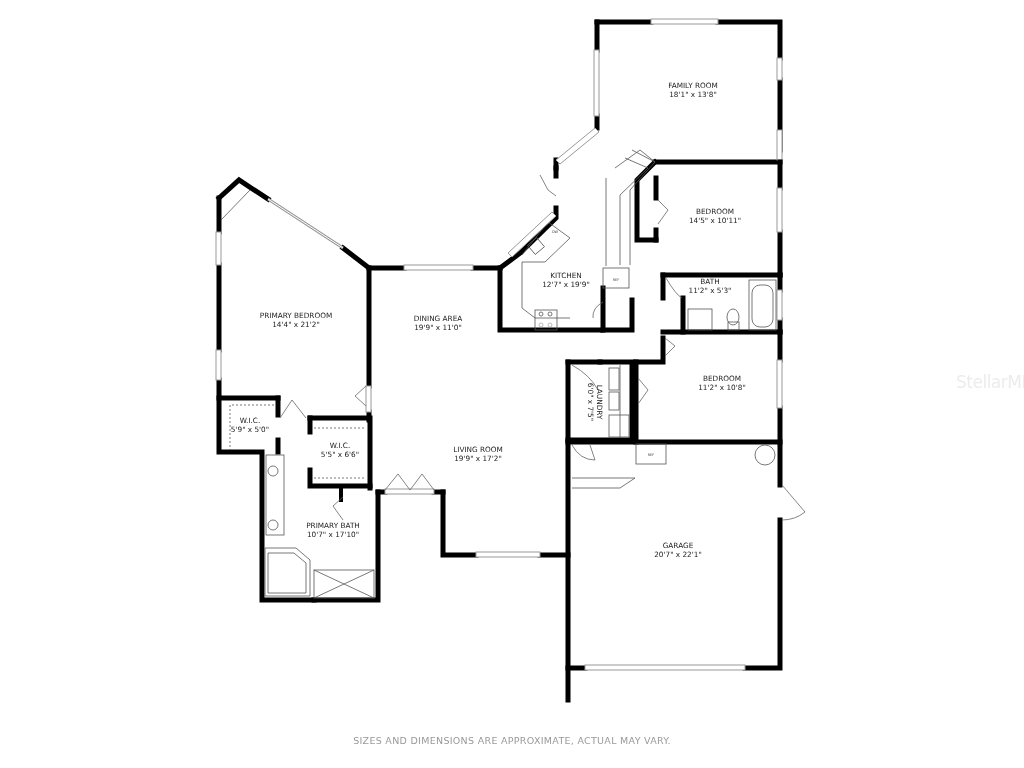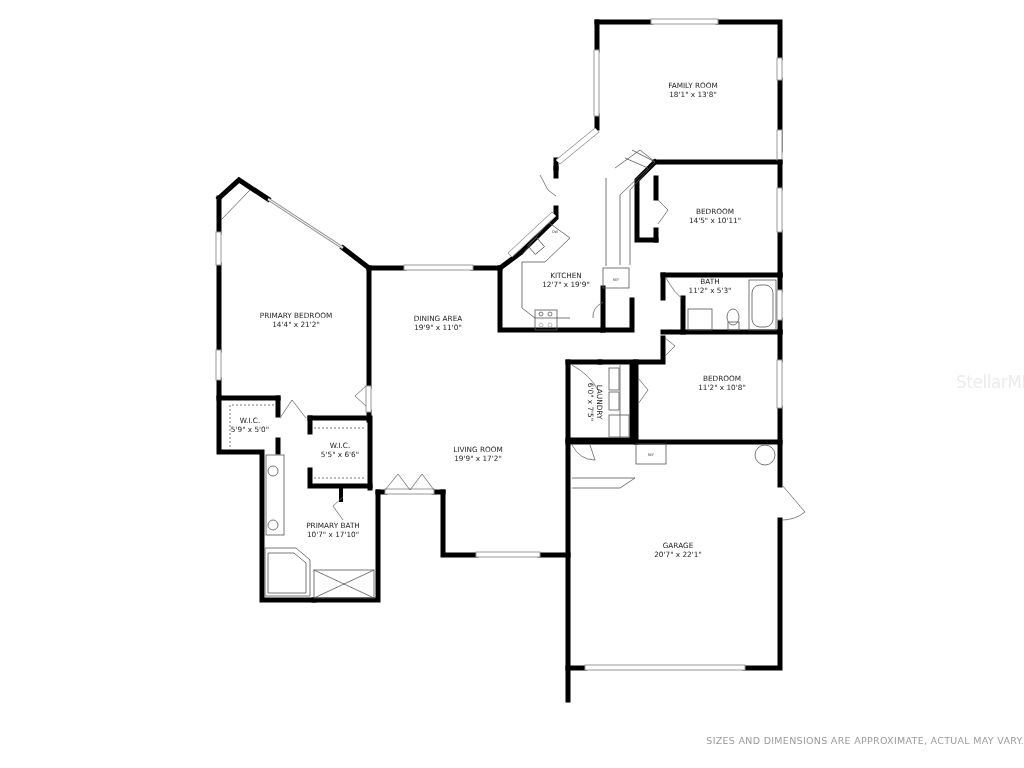--- a/index.html
+++ b/index.html
@@ -4,21 +4,21 @@
 <style>
   html, body { margin: 0; padding: 0; background: #ffffff; }
   body { width: 1024px; height: 768px; position: relative; overflow: hidden; font-family: "DejaVu Sans", sans-serif; }
   svg { position: absolute; left: 0; top: 0; }
   .wall { stroke: #000; stroke-width: 5; fill: none; stroke-linecap: square; stroke-linejoin: miter; }
   .win { stroke: #999; stroke-width: 1; fill: #fff; }
   .thin { stroke: #555; stroke-width: 0.8; fill: none; }
   .door { stroke: #666; stroke-width: 0.8; fill: none; }
   .room-label { font-family: "DejaVu Sans", sans-serif; font-size: 7.3px; fill: #222; text-anchor: middle; }
   .fix-label { font-family: "DejaVu Sans", sans-serif; font-size: 3.5px; fill: #444; text-anchor: middle; }
-  .disclaimer { position: absolute; left: 0; width: 1024px; top: 735px; text-align: right; font-size: 9.5px; letter-spacing: 0.3px; color: #9a9a9a; font-family: "DejaVu Sans", sans-serif; }
+  .disclaimer { position: absolute; left: 0; width: 1024px; top: 735px; text-align: center; font-size: 9.5px; letter-spacing: 0.3px; color: #9a9a9a; font-family: "DejaVu Sans", sans-serif; }
   .watermark { position: absolute; left: 956px; top: 372px; font-size: 17px; color: #ececec; font-family: "DejaVu Sans", sans-serif; letter-spacing: -0.5px; }
 </style>
 </head>
 <body>
 
 <svg width="1024" height="768" viewBox="0 0 1024 768">
 
   <g>
     <polyline class="wall" points="597,22 597,50"></polyline>
     <polyline class="wall" points="597,22 651,22"></polyline>

